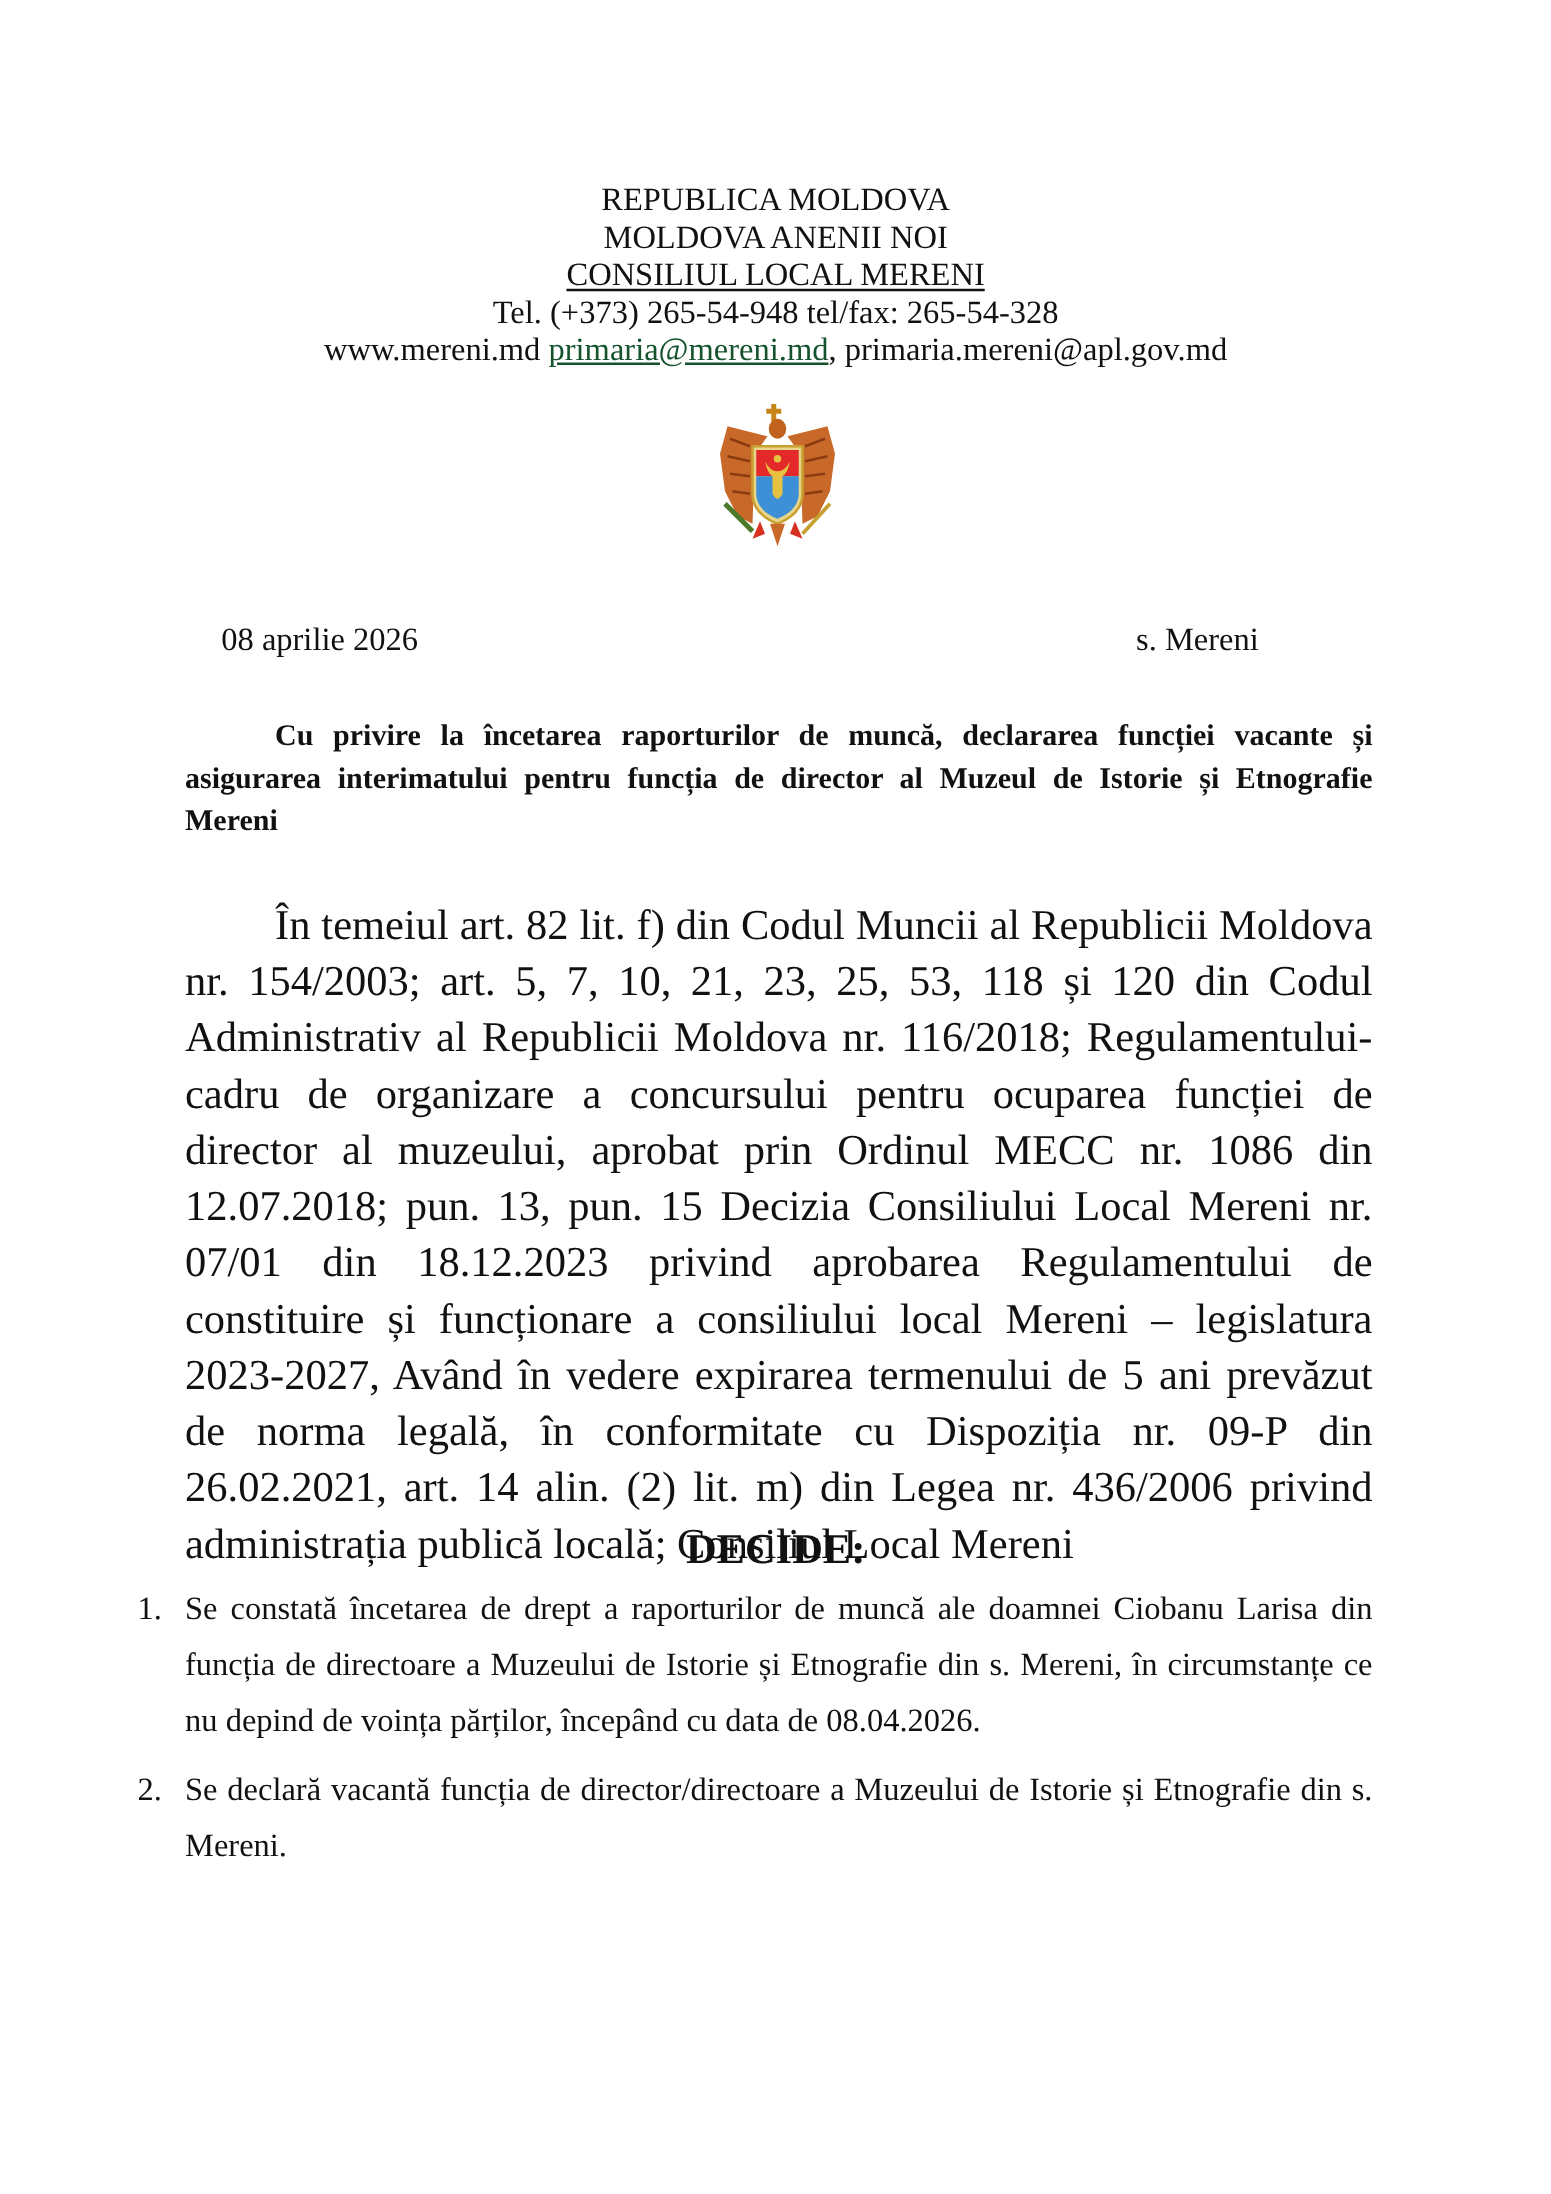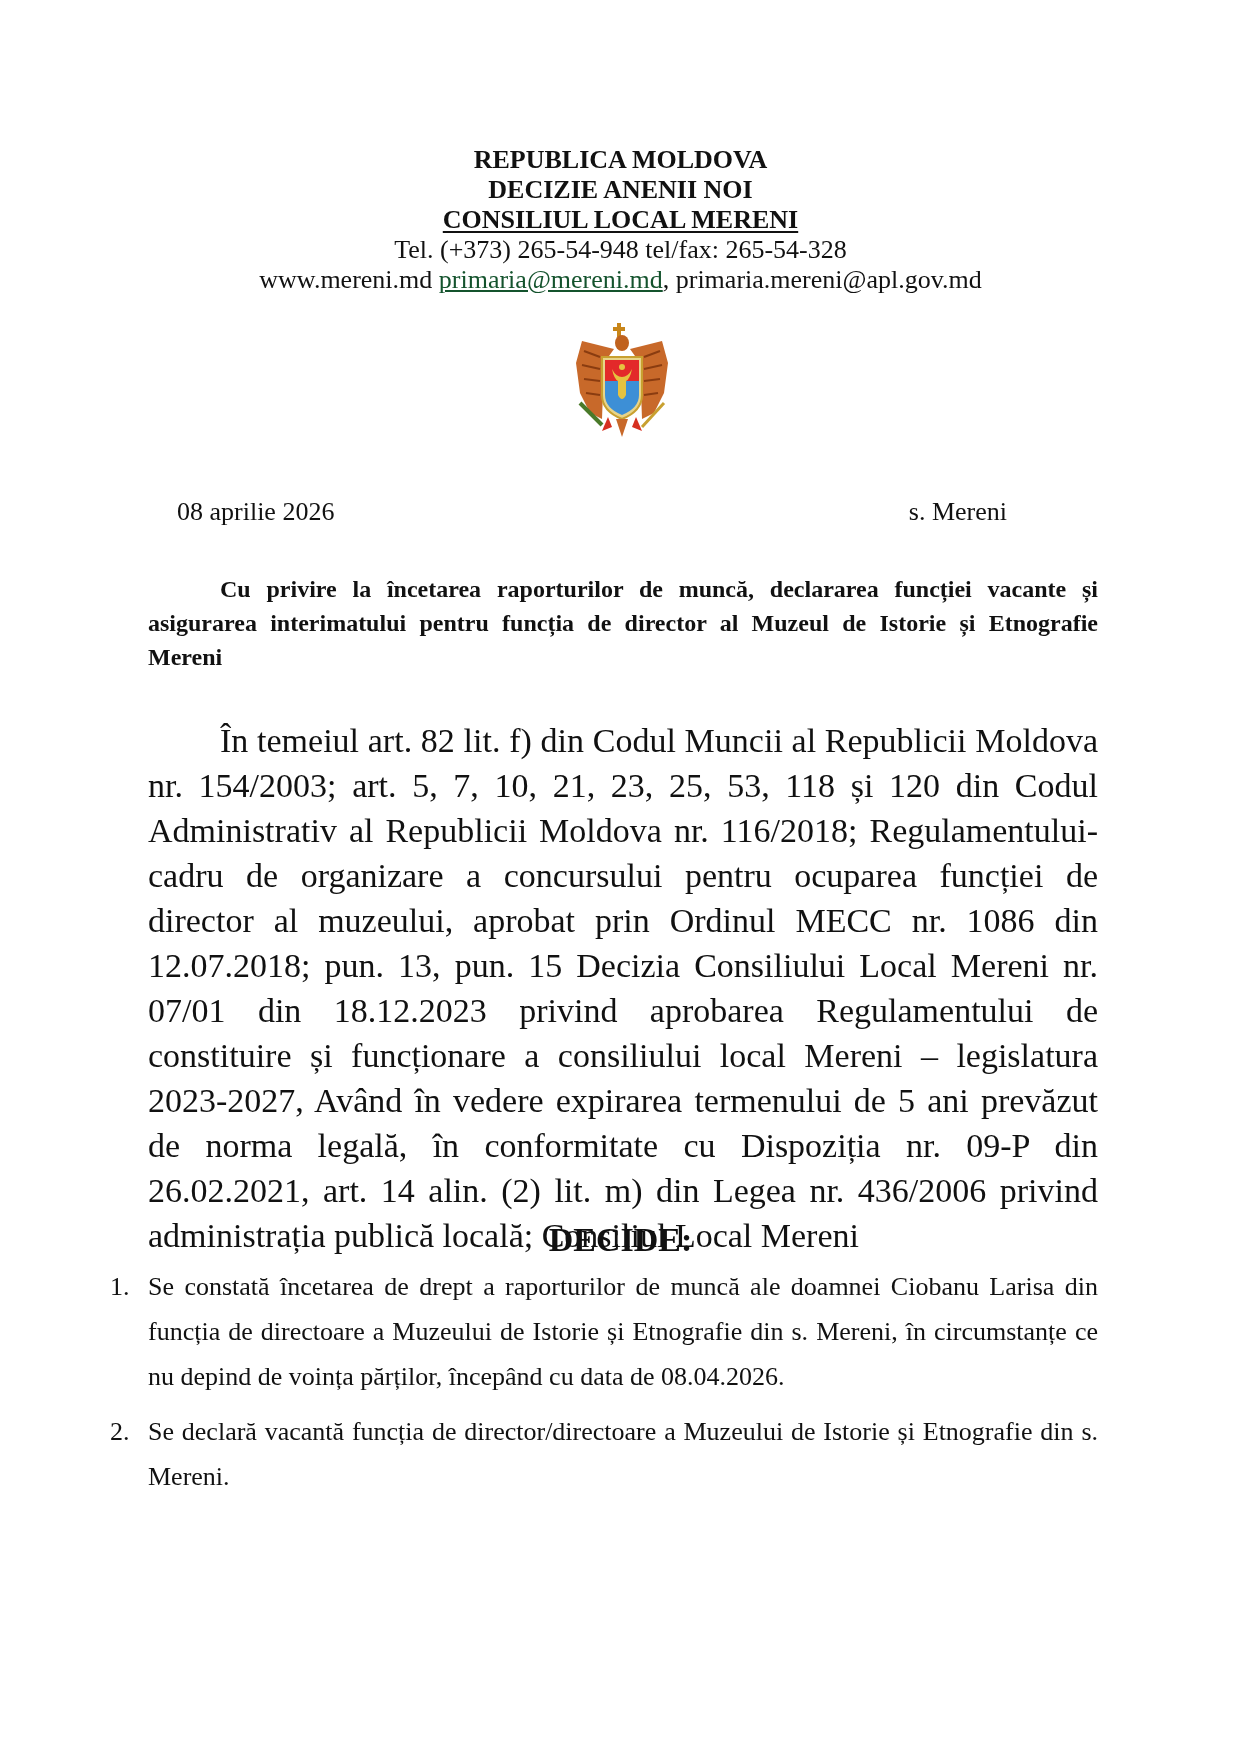--- a/index.html
+++ b/index.html
@@ -18,21 +18,21 @@
       left: 0; top: 145px;
       width: 1241px;
       text-align: center;
     }
     .header .line {
       font-size: 26px;
       line-height: 30px;
       height: 30px;
       white-space: nowrap;
     }
-    .header .bold { font-weight: bold; }
+    .header .bold { font-weight: normal; }
     .header .underline { text-decoration: underline; text-decoration-thickness: 2px; text-underline-offset: 3px; }
     .header a.link { color: #14532d; }
 
     .coat {
       position: absolute;
       left: 572px; top: 323px;
       width: 100px; height: 116px;
     }
 
     .decision-title {
@@ -106,21 +106,21 @@
       left: 0; top: 0;
     }
   </style>
 </head>
 <body>
 
 <div class="page">
 
   <div class="header">
     <div class="line bold">REPUBLICA MOLDOVA</div>
-    <div class="line bold">DECIZIE ANENII NOI</div>
+    <div class="line bold">MOLDOVA ANENII NOI</div>
     <div class="line bold underline">CONSILIUL LOCAL MERENI</div>
     <div class="line">Tel. (+373) 265-54-948 tel/fax: 265-54-328</div>
     <div class="line">
       <span>www.mereni.md</span>
       <span> </span><a class="link" href="#">primaria@mereni.md</a><span>, </span><span>primaria.mereni@apl.gov.md</span>
     </div>
   </div>
 
   <div class="coat">
     <svg width="100" height="116" viewBox="0 0 100 116" xmlns="http://www.w3.org/2000/svg">

